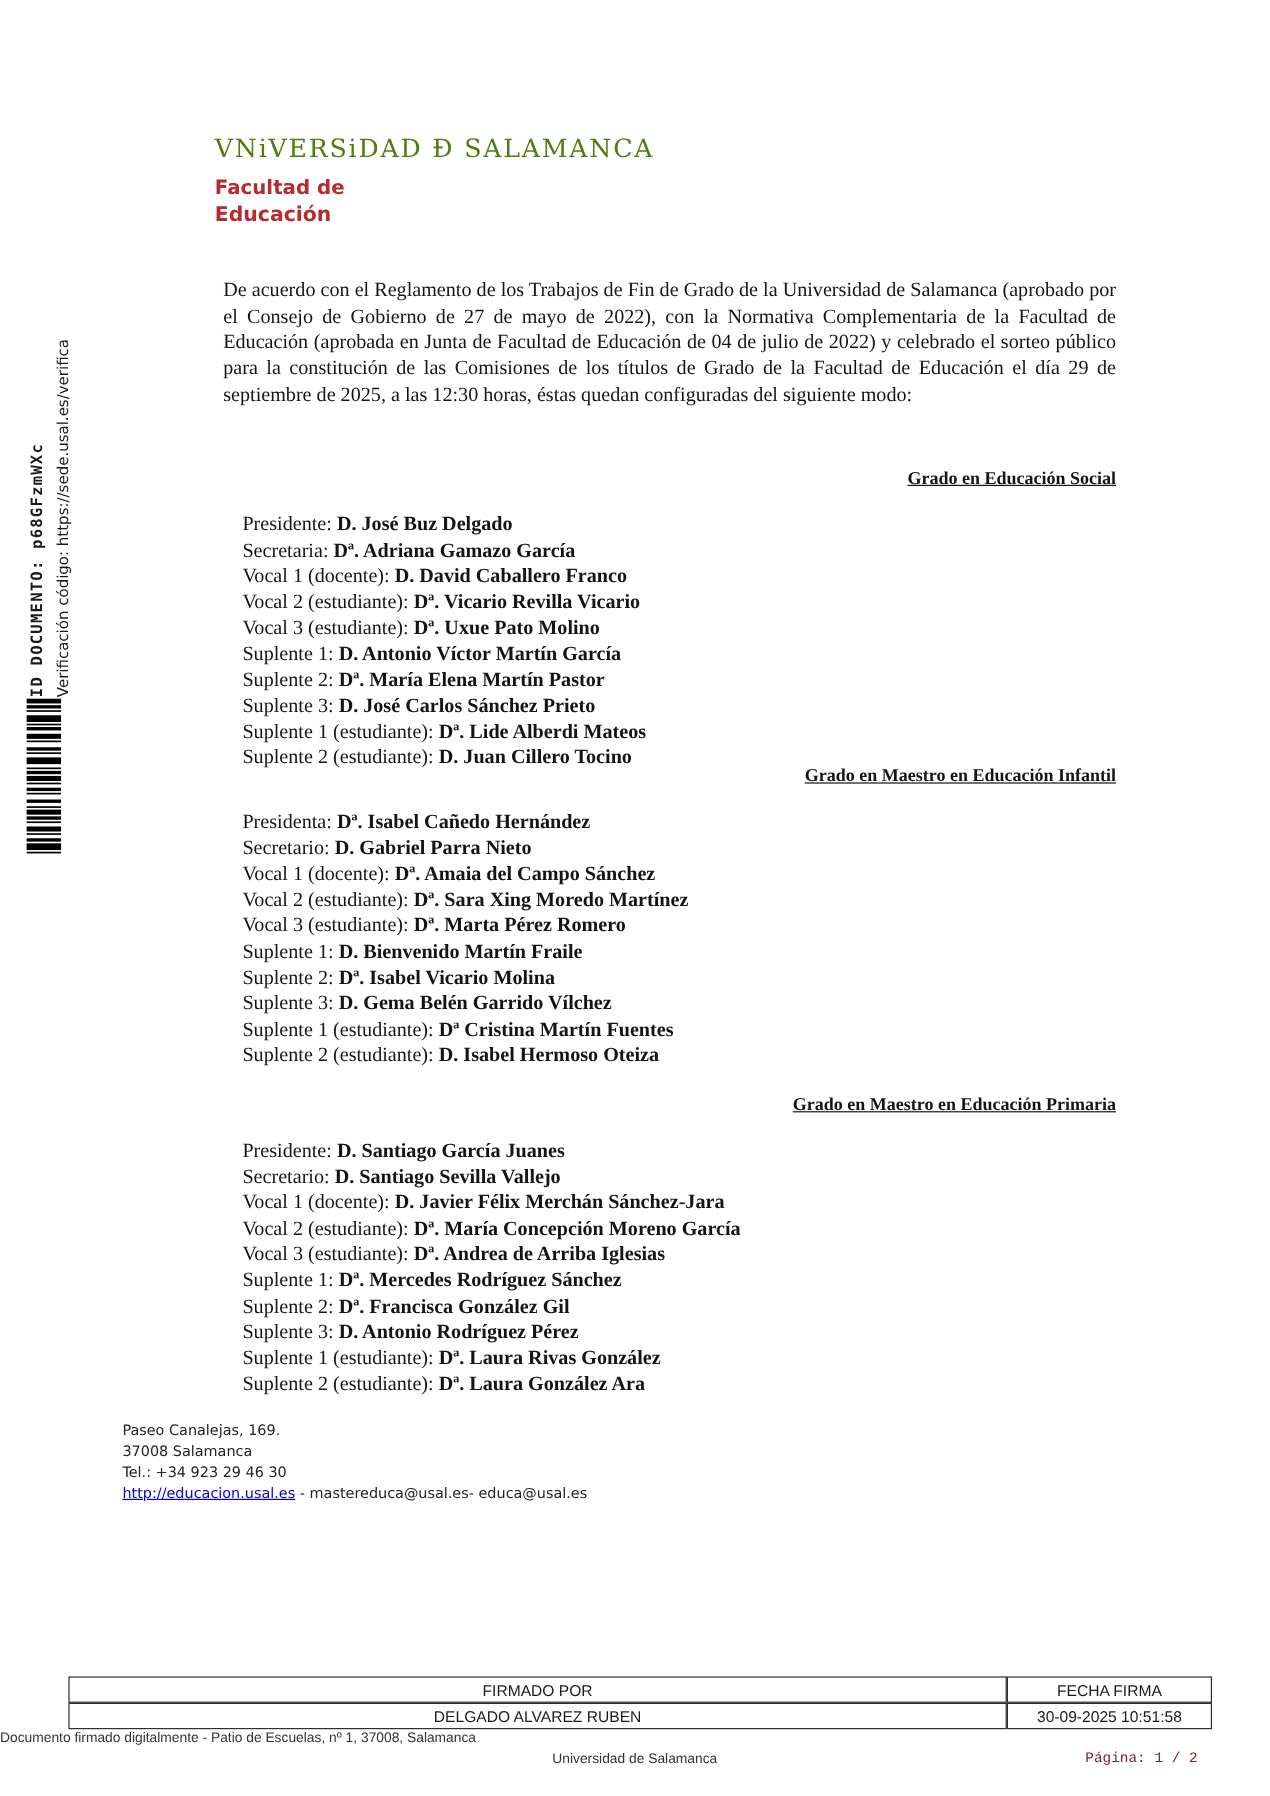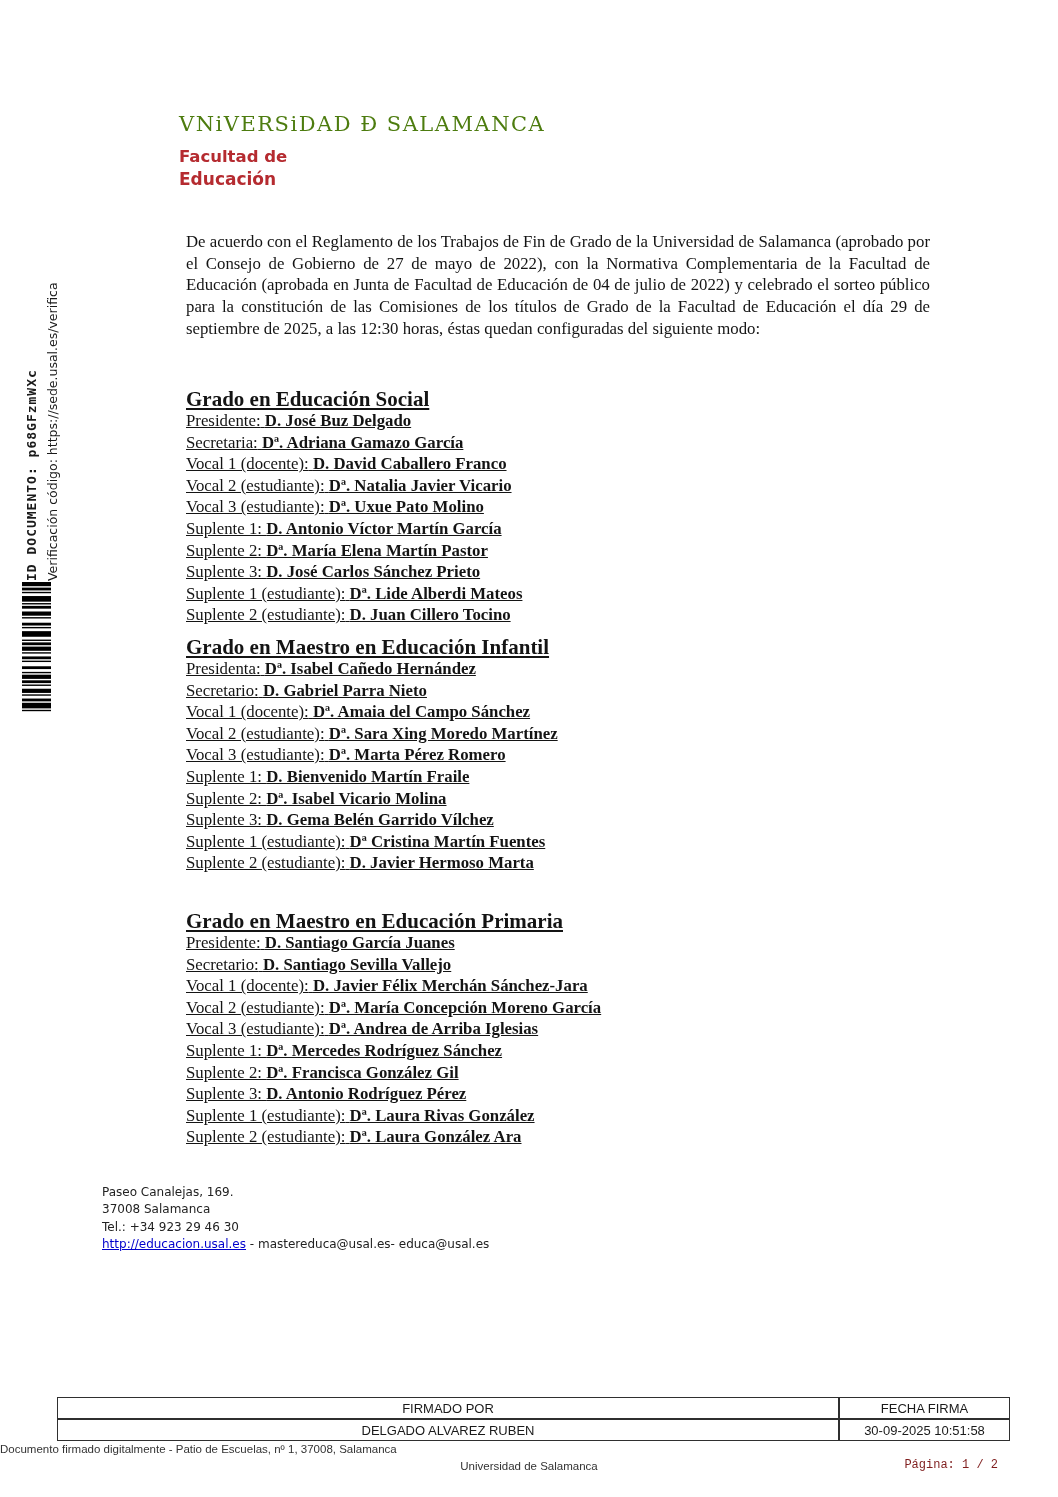--- a/index.html
+++ b/index.html
@@ -81,27 +81,27 @@
     position: absolute;
     left: 186px; top: 388px;
     width: 744px;
   }
   .section { position: absolute; left: 0; width: 744px; }
   .sec-0 { top: 0; }
   .sec-1 { top: 248px; }
   .sec-2 { top: 522px; }
   .section-title {
     margin: 0;
-    font-size: 21px;
+    font-size: 15px;
     font-weight: bold;
-    text-align: left;
+    text-align: right;
     text-decoration: underline;
     line-height: 22px;
   }
-  .member-list { list-style: none; margin: 0; padding: 0; text-decoration: underline; }
+  .member-list { list-style: none; margin: 16px; padding: 0; }
   .member-row { font-size: 16.8px; line-height: 21.6px; white-space: nowrap; }
   .member-name { font-weight: bold; }
 
   
   .contact {
     position: absolute;
     left: 102px; top: 1184px;
     font-family: "DejaVu Sans", sans-serif;
     font-size: 12px;
     line-height: 17.4px;
@@ -207,21 +207,21 @@
   <div class="sections" id="sections">
     <section class="section sec-0">
       <h2 class="section-title">Grado en Educación Social</h2>
       <ul class="member-list">
     <li class="member-row"><span class="member-role">Presidente:</span> <span class="member-name">D. José Buz Delgado</span></li>
 
     <li class="member-row"><span class="member-role">Secretaria:</span> <span class="member-name">Dª. Adriana Gamazo García</span></li>
 
     <li class="member-row"><span class="member-role">Vocal 1 (docente):</span> <span class="member-name">D. David Caballero Franco</span></li>
 
-    <li class="member-row"><span class="member-role">Vocal 2 (estudiante):</span> <span class="member-name">Dª. Natalia Javier Vicario</span></li>
+    <li class="member-row"><span class="member-role">Vocal 2 (estudiante):</span> <span class="member-name">Dª. Vicario Revilla Vicario</span></li>
 
     <li class="member-row"><span class="member-role">Vocal 3 (estudiante):</span> <span class="member-name">Dª. Uxue Pato Molino</span></li>
 
     <li class="member-row"><span class="member-role">Suplente 1:</span> <span class="member-name">D. Antonio Víctor Martín García</span></li>
 
     <li class="member-row"><span class="member-role">Suplente 2:</span> <span class="member-name">Dª. María Elena Martín Pastor</span></li>
 
     <li class="member-row"><span class="member-role">Suplente 3:</span> <span class="member-name">D. José Carlos Sánchez Prieto</span></li>
 
     <li class="member-row"><span class="member-role">Suplente 1 (estudiante):</span> <span class="member-name">Dª. Lide Alberdi Mateos</span></li>
@@ -244,21 +244,21 @@
     <li class="member-row"><span class="member-role">Vocal 3 (estudiante):</span> <span class="member-name">Dª. Marta Pérez Romero</span></li>
 
     <li class="member-row"><span class="member-role">Suplente 1:</span> <span class="member-name">D. Bienvenido Martín Fraile</span></li>
 
     <li class="member-row"><span class="member-role">Suplente 2:</span> <span class="member-name">Dª. Isabel Vicario Molina</span></li>
 
     <li class="member-row"><span class="member-role">Suplente 3:</span> <span class="member-name">D. Gema Belén Garrido Vílchez</span></li>
 
     <li class="member-row"><span class="member-role">Suplente 1 (estudiante):</span> <span class="member-name">Dª Cristina Martín Fuentes</span></li>
 
-    <li class="member-row"><span class="member-role">Suplente 2 (estudiante):</span> <span class="member-name">D. Javier Hermoso Marta</span></li>
+    <li class="member-row"><span class="member-role">Suplente 2 (estudiante):</span> <span class="member-name">D. Isabel Hermoso Oteiza</span></li>
   </ul>
     </section>
 
     <section class="section sec-2">
       <h2 class="section-title">Grado en Maestro en Educación Primaria</h2>
       <ul class="member-list">
     <li class="member-row"><span class="member-role">Presidente:</span> <span class="member-name">D. Santiago García Juanes</span></li>
 
     <li class="member-row"><span class="member-role">Secretario:</span> <span class="member-name">D. Santiago Sevilla Vallejo</span></li>
 

